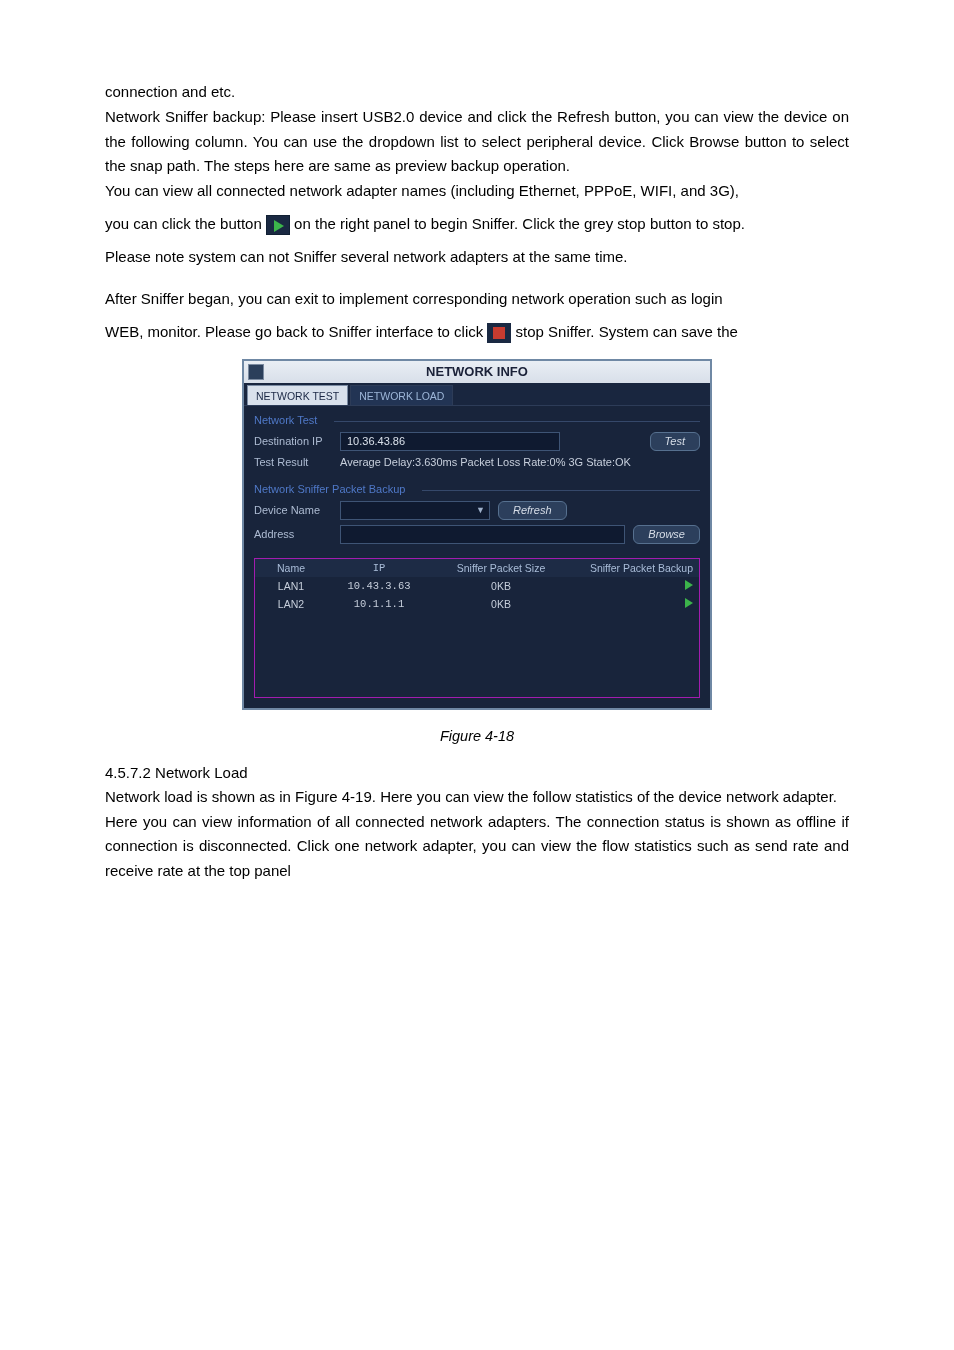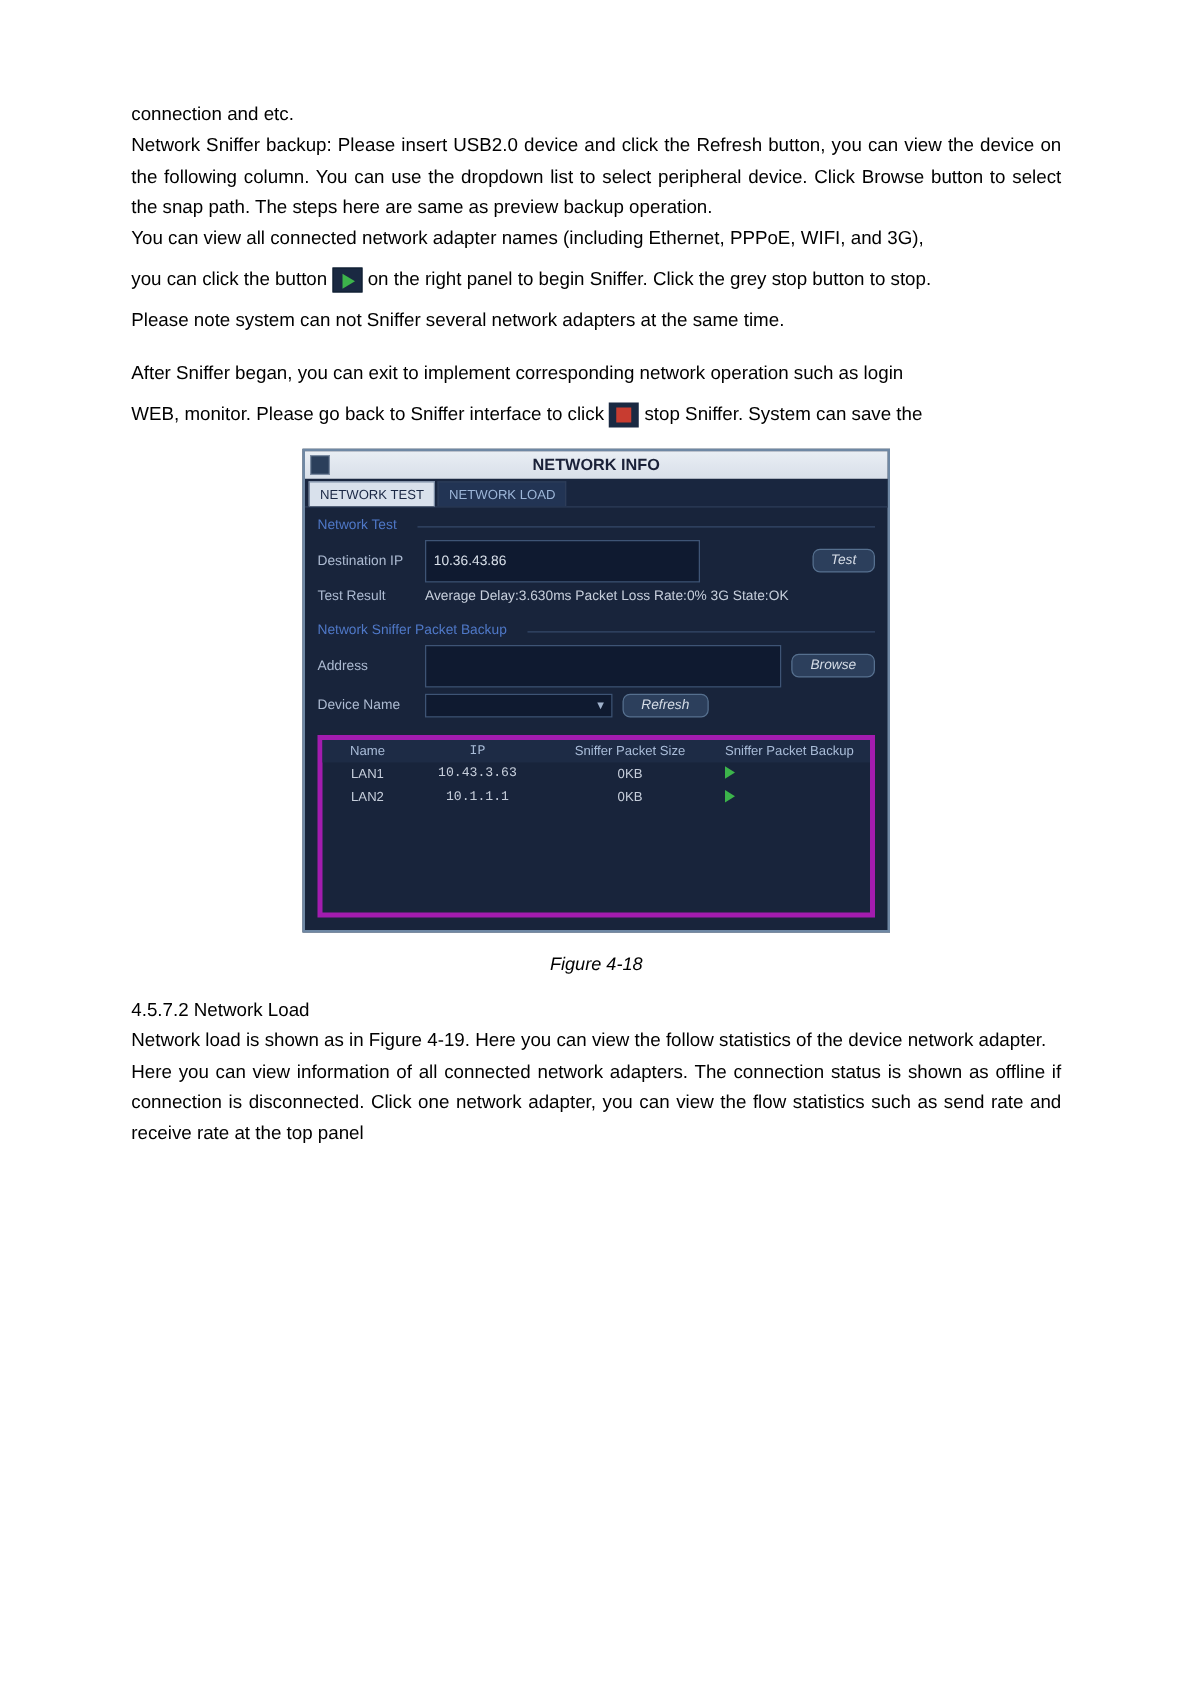--- a/index.html
+++ b/index.html
@@ -109,21 +109,21 @@
       border-bottom: 1px solid #35486a;
       position: absolute;
       left: 80px; right: 0; top: 7px;
     }
     .row { display: flex; align-items: center; margin: 5px 0; }
     .lbl { width: 86px; color: #adbbd2; }
     .input-box {
       background: #0f1a30;
       border: 1px solid #3e5475;
       color: #d9e0ea;
-      height: 34px;
+      height: 19px;
       padding: 1px 6px;
       font-size: 11px;
     }
     .btn {
       background: #2c3f5c;
       border: 1px solid #56708f;
       color: #d6dde7;
       height: 19px;
       padding: 0 14px;
       font-size: 11px;
@@ -136,35 +136,35 @@
     .sniffer-section .section-title .line { left: 168px; }
     .dropdown {
       background: #0f1a30;
       border: 1px solid #3e5475;
       width: 150px; height: 19px;
       display: inline-flex; align-items: center; justify-content: flex-end;
       padding-right: 4px;
     }
     .dropdown .arrow { color: #9fb1cb; font-size: 9px; }
     .table-wrap {
-      border: 4px solid #a21caf;
+      border: 1px solid #a21caf;
       margin-top: 14px;
     }
     .thead, .trow {
       display: flex;
       font-size: 10.5px;
     }
     .thead { background: #1d2b45; color: #a9bcd8; }
     .thead > div, .trow > div {
       padding: 3px 6px;
     }
     .col-name  { width: 72px; text-align: center; }
     .col-ip    { width: 104px; text-align: center; font-family: Liberation Mono, monospace; }
     .col-size  { width: 140px; text-align: center; }
-    .col-backup{ flex: 1; text-align: left; }
+    .col-backup{ flex: 1; text-align: right; }
     .trow { color: #c6cedb; }
     .play-mini {
       display: inline-block;
       width: 0; height: 0;
       border-left: 8px solid #3cb44b;
       border-top: 5px solid transparent;
       border-bottom: 5px solid transparent;
     }
     .tbody-area { height: 120px; }
     .figure-caption {
@@ -237,33 +237,33 @@
 
     <div style="height:10px"></div>
 
     <div class="sniffer-section">
       <div class="section-title">
         <span>Network Sniffer Packet Backup</span>
         <span class="line"></span>
       </div>
 
       <div class="row">
-        <span class="lbl">Address</span>
-        <input class="input-box" style="flex: 1 1 0%;">
-        <span style="width:8px"></span>
-        <button class="btn">Browse</button>
-      </div>
-
-      <div class="row">
         <span class="lbl">Device Name</span>
         <span class="dropdown">
           <span class="arrow">▼</span>
         </span>
         <span style="width:8px"></span>
         <button class="btn">Refresh</button>
+      </div>
+
+      <div class="row">
+        <span class="lbl">Address</span>
+        <input class="input-box" style="flex: 1 1 0%;">
+        <span style="width:8px"></span>
+        <button class="btn">Browse</button>
       </div>
 
       <div class="table-wrap">
         <div class="thead">
           <div class="col-name">Name</div>
           <div class="col-ip">IP</div>
           <div class="col-size">Sniffer Packet Size</div>
           <div class="col-backup">Sniffer Packet Backup</div>
         </div>
         <div class="tbody-area">

